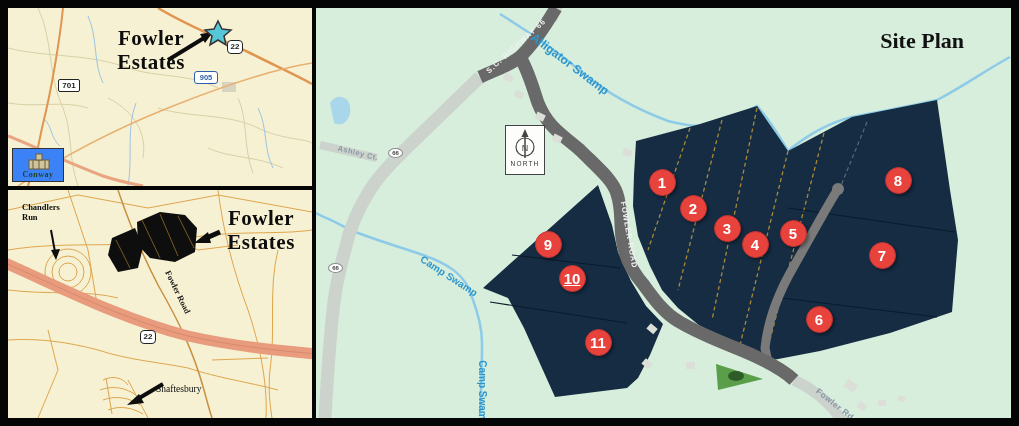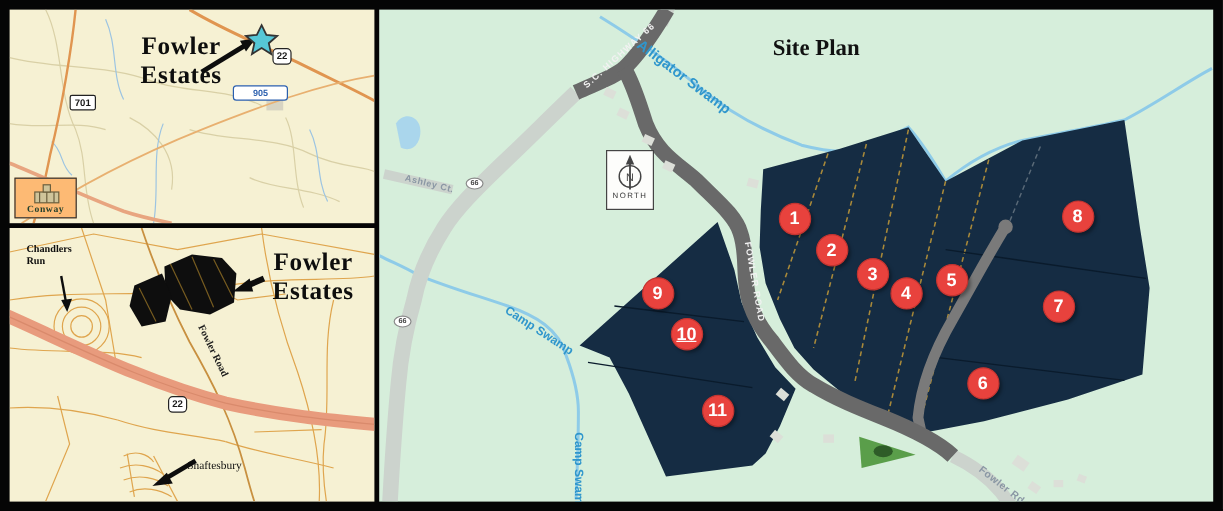--- a/index.html
+++ b/index.html
@@ -13,31 +13,31 @@
   .abs{position:absolute;}
   .rot{position:absolute;white-space:nowrap;transform-origin:center;}
   .serif{font-family:"Liberation Serif",serif;}
   
   .callout-big{font-family:"Liberation Serif",serif;font-weight:bold;color:#0d0d0d;font-size:21px;line-height:24px;text-align:center;letter-spacing:.5px;}
   .callout-small{font-family:"Liberation Serif",serif;font-weight:bold;color:#0d0d0d;font-size:8.5px;line-height:10px;text-align:left;}
   
   .shield{position:absolute;display:flex;align-items:center;justify-content:center;background:#fff;color:#1a1a1a;font-weight:bold;font-size:8px;line-height:1;}
   .shield-us{width:22px;height:13px;border:1px solid #222;border-radius:2px;margin-top:40px;}
   .shield-sc{width:16px;height:14px;border:1px solid #222;border-radius:4px;}
-  .shield-blue{width:46px;height:13px;border:1.5px solid #2b5fae;color:#2b5fae;border-radius:3px;font-size:7.5px;}
+  .shield-blue{width:24px;height:13px;border:1.5px solid #2b5fae;color:#2b5fae;border-radius:3px;font-size:7.5px;}
   .shield-oval{width:15px;height:10px;border:1px solid #8a8a8a;border-radius:50%;font-size:6px;color:#444;}
   
-  .sp-title{position:absolute;left:328px;top:18px;width:320px;text-align:left;font-family:"Liberation Serif",serif;font-weight:bold;font-size:19px;line-height:30px;color:#111;}
+  .sp-title{position:absolute;left:328px;top:18px;width:320px;text-align:right;font-family:"Liberation Serif",serif;font-weight:bold;font-size:22px;line-height:30px;color:#111;}
   .road-label-dark{color:#f2f2f2;font-weight:bold;font-size:7.5px;letter-spacing:1px;}
   .road-label-light{color:#8a97a4;font-size:7.5px;font-weight:bold;letter-spacing:.5px;}
   .stream-label{color:#2f96cc;font-weight:bold;}
   .north-box{position:absolute;left:189px;top:117px;width:40px;height:50px;background:#fdfdfb;border:1.5px solid #444;display:flex;flex-direction:column;align-items:center;}
   .north-text{font-size:6.5px;letter-spacing:1.2px;color:#333;margin-top:-2px;}
   .lot-marker{position:absolute;width:27px;height:27px;margin:-13.5px 0 0 -13.5px;border-radius:50%;border:1px solid #c23430;color:#fff;font-weight:bold;font-size:15px;display:flex;align-items:center;justify-content:center;box-shadow:2px 2px 3px rgba(0,0,0,.35);}
-  .conway-box{position:absolute;left:4px;top:140px;width:52px;height:34px;background:#fdba74;border:1px solid #333;display:flex;align-items:flex-end;justify-content:center;overflow:hidden;}
+  .conway-box{position:absolute;left:4px;top:140px;width:52px;height:34px;background:#3b82f6;border:1px solid #333;display:flex;align-items:flex-end;justify-content:center;overflow:hidden;}
   .conway-text{font-family:"Liberation Serif",serif;font-weight:bold;font-size:8px;letter-spacing:.5px;color:#23402c;margin-bottom:2px;}
 </style>
 </head>
 <body>
 
 <div class="stage">
 
   <div class="panel map-cream panel-regional">
     <svg class="abs" style="left:0;top:0" width="304" height="178" viewBox="0 0 304 178">
 

